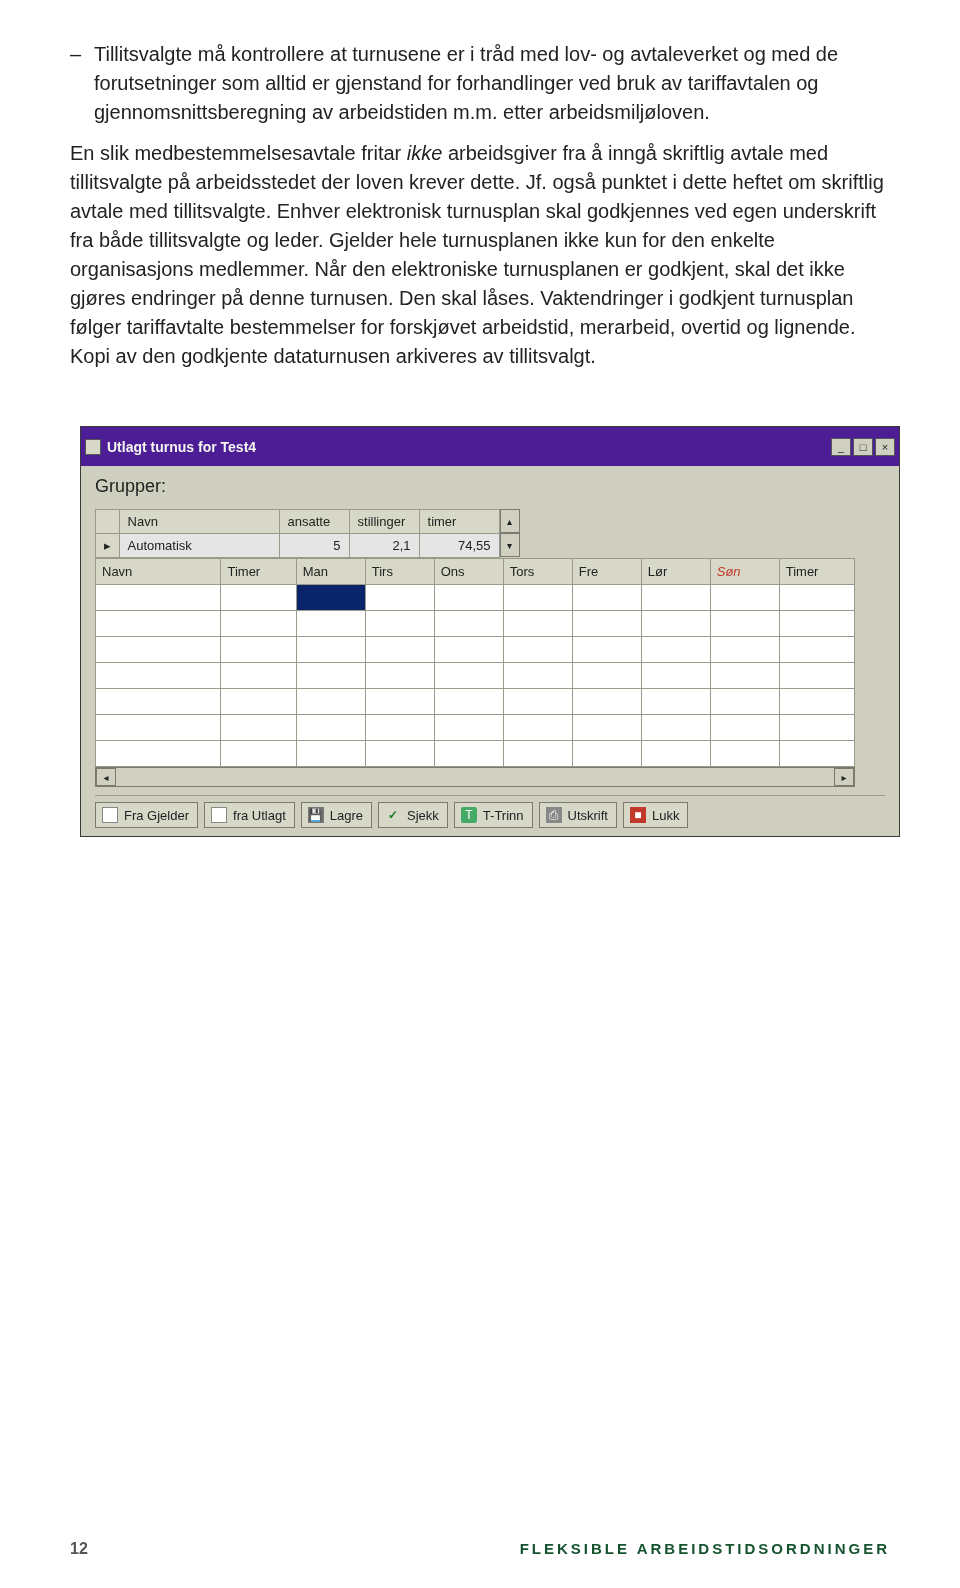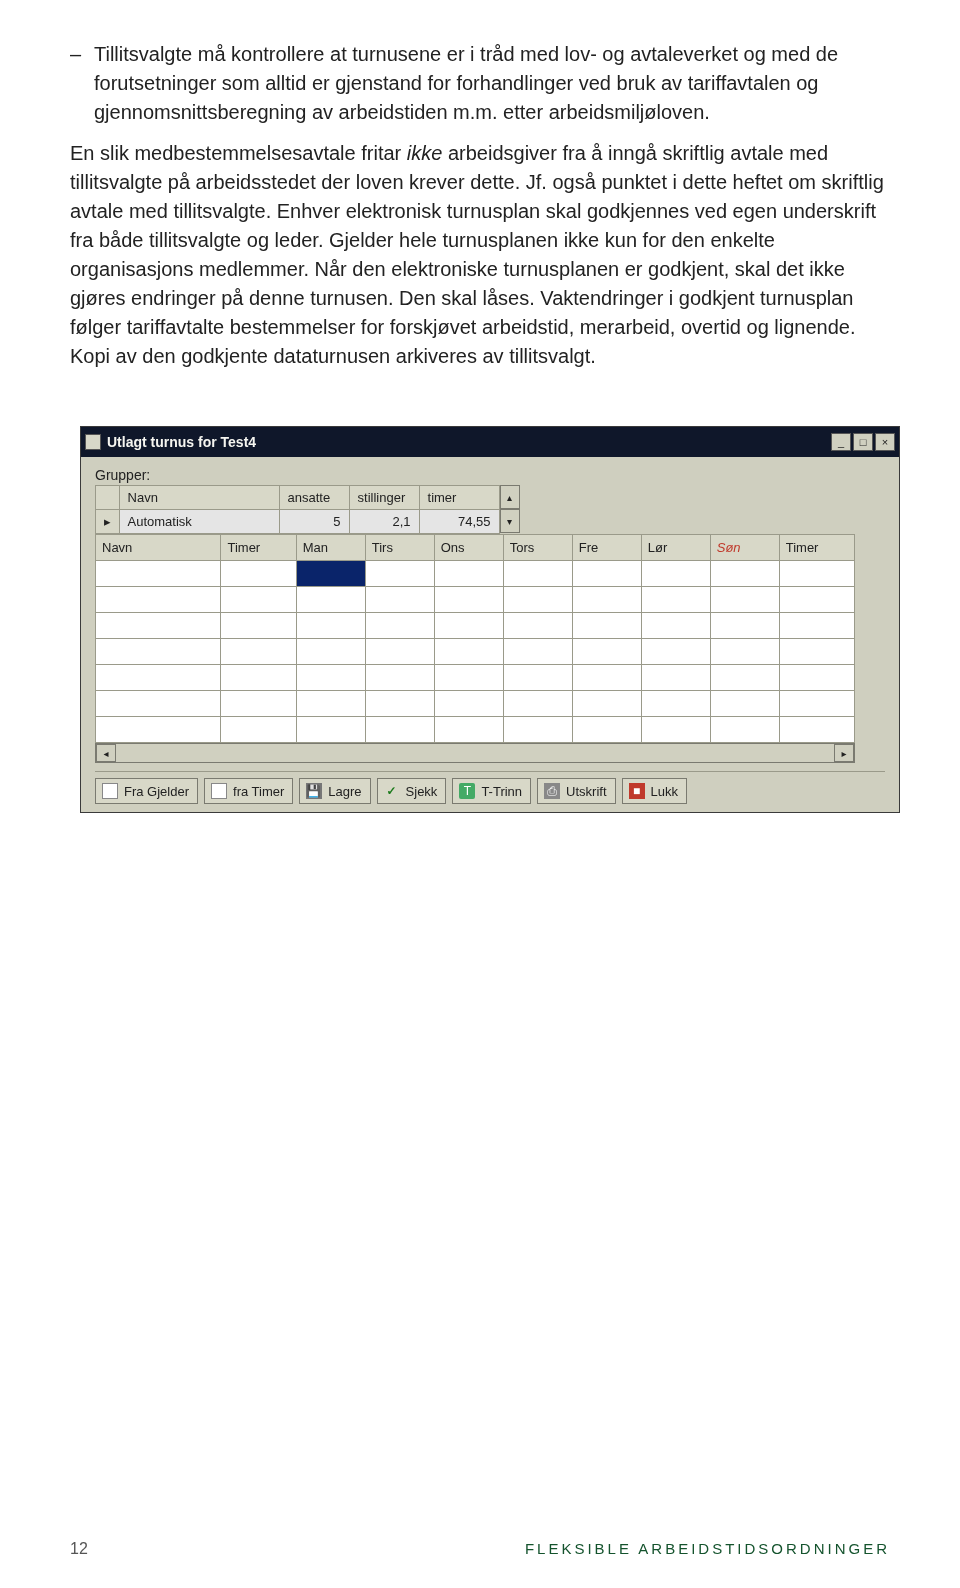--- a/index.html
+++ b/index.html
@@ -44,26 +44,26 @@
     width: 820px;
   }
   .win {
     border: 1px solid #3a3a3a;
     background: #cfcfbf;
     font-family: "Tahoma", "Segoe UI", sans-serif;
     font-size: 13px;
     color: #222;
   }
   .titlebar {
-    background: #0f172a;
+    background: #4c1d95;
     color: #f5f5f0;
     display: flex;
     align-items: center;
     padding: 3px 4px;
-    height: 30px;
+    height: 39px;
   }
   .titlebar .sys-icon {
     width: 16px; height: 16px;
     background: #d8d8c8;
     margin-right: 6px;
     border: 1px solid #555;
   }
   .titlebar .title-text {
     flex: 1;
     font-weight: bold;
@@ -75,22 +75,22 @@
     border: 1px solid #555;
     margin-left: 2px;
     display: flex; align-items: center; justify-content: center;
     font-size: 11px; color:#222;
   }
 
   .win-body {
     padding: 10px 14px 8px 14px;
   }
   .group-label {
-    font-size: 14px;
-    margin-bottom: 2px;
+    font-size: 18px;
+    margin-bottom: 12px;
   }
   table.grid {
     border-collapse: collapse;
     background: #ffffff;
   }
   table.grid th, table.grid td {
     border: 1px solid #9a9a8a;
     padding: 3px 8px;
     font-size: 13px;
     text-align: left;
@@ -191,20 +191,21 @@
 
   .footer {
     position:absolute;
     bottom: 30px;
     left: 70px;
     right: 70px;
     display:flex;
     justify-content:space-between;
     font-size:16px;
     color:#555;
+    font-weight:bold;
   }
   .footer .ft-right {
     letter-spacing: 3px;
     font-size: 15px;
     color:#14532d;
   }
 </style>
 </head>
 <body>
 
@@ -367,21 +368,21 @@
           </div>
         </div>
 
         <div class="toolbar">
           <div class="tbtn">
             <span class="ic ic-doc"></span>
             <span>Fra Gjelder</span>
           </div>
           <div class="tbtn">
             <span class="ic ic-doc"></span>
-            <span>fra Timer</span>
+            <span>fra Utlagt</span>
           </div>
           <div class="tbtn">
             <span class="ic ic-save">💾</span>
             <span>Lagre</span>
           </div>
           <div class="tbtn">
             <span class="ic ic-check">✓</span>
             <span>Sjekk</span>
           </div>
           <div class="tbtn">

